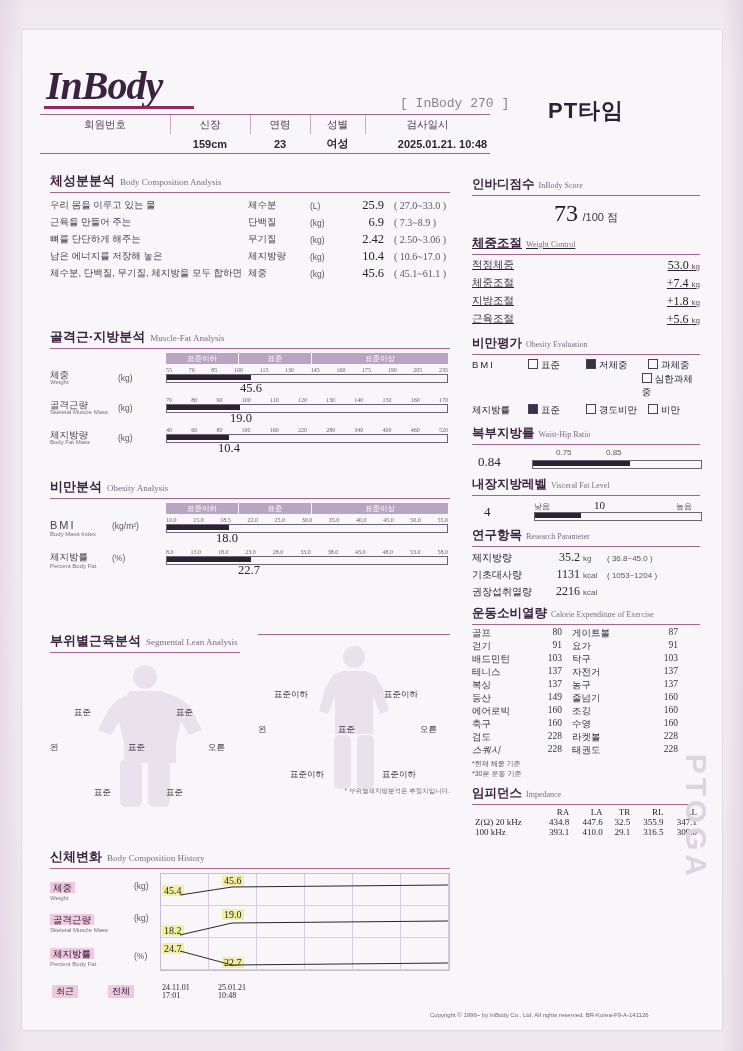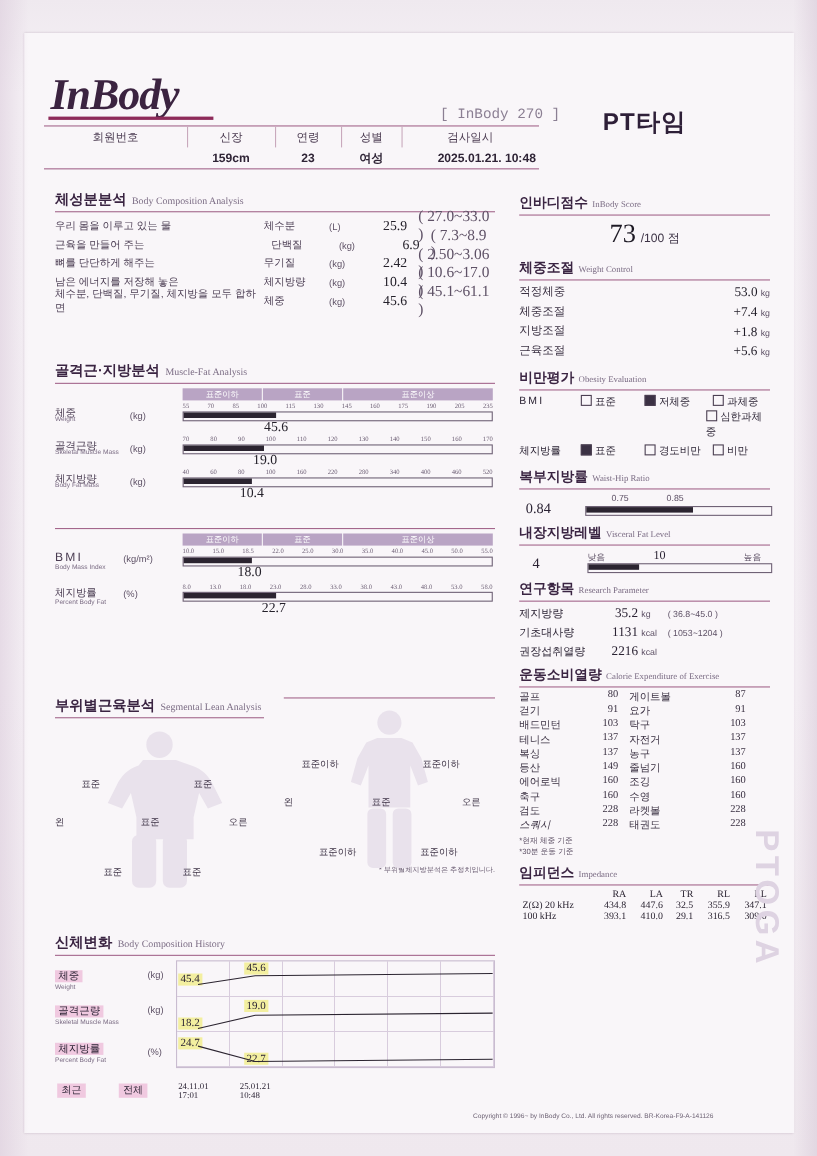--- a/index.html
+++ b/index.html
@@ -25,21 +25,21 @@
   .idbar .val{position:absolute;height:19px;top:19px;font-size:11px;color:#2f2436;display:flex;align-items:center;justify-content:center;font-weight:bold;}
   
   .sectitle{font-size:13px;font-weight:bold;color:#3a2442;}
   .sectitle .en{font-size:9px;font-weight:normal;color:#7b6c84;margin-left:5px;font-family:"Liberation Serif",serif;}
   .block{position:absolute;}
   .hr{height:1px;background:#a4668c;}
   .row{display:flex;align-items:center;font-size:9.5px;color:#4a3c52;}
   .lab-ko{font-size:9.5px;color:#4a3c52;}
   .bigval{font-family:"Liberation Serif",serif;font-size:12.5px;color:#24202a;}
   .unit{font-size:8.5px;color:#5e5166;}
-  .range{font-size:14px;color:#5e5166;font-family:"Liberation Serif",serif;}
+  .range{font-size:10px;color:#5e5166;font-family:"Liberation Serif",serif;}
   .gridhdr{font-size:7.5px;color:#fff;background:#b9a4c4;text-align:center;}
   .tick{font-size:6px;color:#6a5c72;font-family:"Liberation Serif",serif;}
   .barline{height:6px;background:#2b2430;}
   .boxline{border:1px solid #6f6276;height:7px;}
   
   .rcol{position:absolute;left:472px;top:176px;width:228px;}
   .rtitle{font-size:12.5px;font-weight:bold;color:#3a2442;}
   .rtitle .en{font-size:8px;font-weight:normal;color:#7b6c84;margin-left:4px;font-family:"Liberation Serif",serif;}
   .rline{height:1px;background:#a4668c;margin-top:2px;}
   .kv{display:flex;justify-content:space-between;font-size:10.5px;color:#3a3042;margin-top:3px;}
@@ -208,20 +208,23 @@
         </div>
         <div class="boxline" style="margin-top:1px;position:relative;">
           <div class="barline" style="position:absolute;left:0;top:0;width:22%;height:5px;"></div>
         </div>
         <span class="bigval" style="position:absolute;left:52px;top:14px;">10.4</span>
       </div>
     </div>
   </div>
 
   <div class="block" style="left:50px;top:478px;width:400px;">
+    <div class="sectitle">
+      <span>비만분석</span><span class="en">Obesity Analysis</span>
+    </div>
     <div class="hr" style="margin-top:2px;"></div>
     <div style="position:relative;height:16px;margin-top:2px;">
       <div class="gridhdr" style="position:absolute;left:116px;width:72px;top:2px;height:11px;line-height:11px;">표준이하</div>
       <div class="gridhdr" style="position:absolute;left:189px;width:72px;top:2px;height:11px;line-height:11px;">표준</div>
       <div class="gridhdr" style="position:absolute;left:262px;width:136px;top:2px;height:11px;line-height:11px;">표준이상</div>
     </div>
 
     <div style="position:relative;height:32px;">
       <span class="lab-ko" style="position:absolute;left:0;top:2px;font-size:11px;letter-spacing:2px;">BMI</span>
       <span style="position:absolute;left:0;top:14px;font-size:6px;color:#7b6c84;">Body Mass Index</span>
@@ -376,21 +379,21 @@
     <div>
       <div class="rtitle">
         <span>인바디점수</span><span class="en">InBody Score</span></div>
       <div class="rline"></div>
       <div style="text-align:center;margin-top:4px;">
         <span style="font-family:'Liberation Serif',serif;font-size:24px;color:#1d1924;">73</span>
         <span style="font-size:11px;color:#3b3144;">/100 점</span>
       </div>
     </div>
 
-    <div style="margin-top:8px;">
+    <div style="margin-top:8px;text-decoration:underline;">
       <div class="rtitle">
         <span>체중조절</span><span class="en">Weight Control</span></div>
       <div class="rline"></div>
       <div class="kv">
         <span>적정체중</span>
         <span><span class="v">53.0</span>
               <span class="small">kg</span></span>
       </div>
       <div class="kv">
         <span>체중조절</span>

